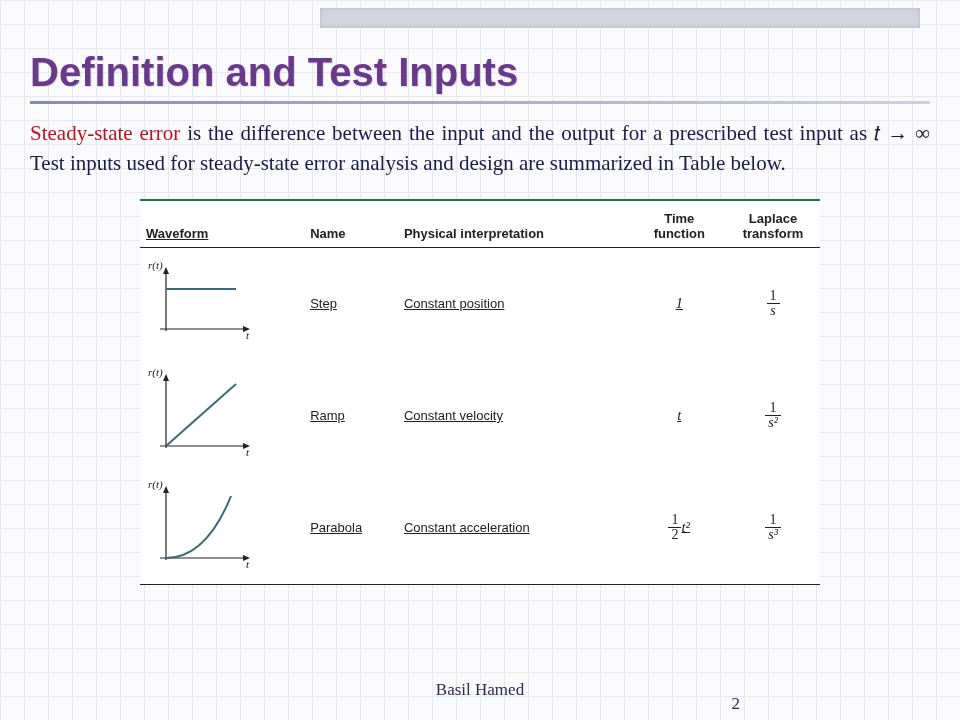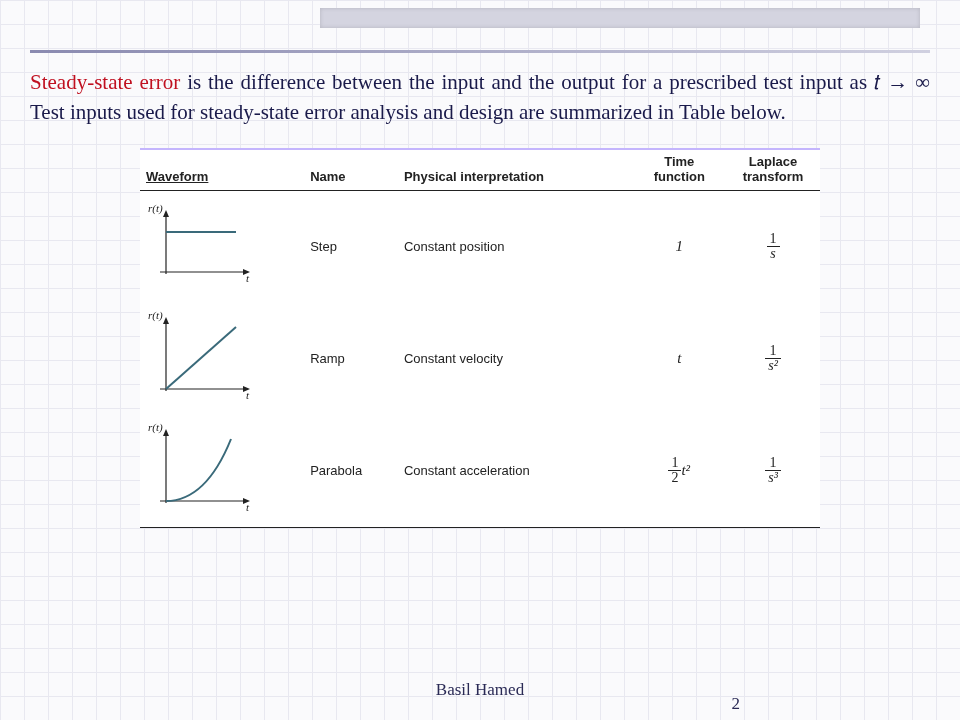--- a/index.html
+++ b/index.html
@@ -52,28 +52,29 @@
   table {
     width: 100%;
     border-collapse: collapse;
     font-family: Arial, Helvetica, sans-serif;
     font-size: 13px;
     color: #222;
   }
   thead th {
     font-weight: bold;
     text-align: left;
-    padding: 4px 6px 6px;
-    border-top: 2px solid #c4b5fd;
+    padding: 10px 6px 6px;
+    border-top: 2px solid #15803d;
     border-bottom: 1px solid #222;
     vertical-align: bottom;
   }
   tbody td {
     padding: 6px 6px;
     vertical-align: middle;
+    text-decoration: underline;
   }
   tbody tr:last-child td { border-bottom: 1px solid #222; }
   .wf-col { width: 140px; text-decoration: underline; }
   .nm-col { width: 80px; margin-left: 31px; }
   .int-col { width: 200px; }
   .tf-col  { width: 80px; text-align: center; }
   .lt-col  { width: 80px; text-align: center; margin-top: 36px; }
   .frac {
     display: inline-block;
     font-family: "Times New Roman", serif;
@@ -104,20 +105,21 @@
     text-align: center;
   }
   .pagenum { position: absolute; right: 220px; bottom: 6px; font-size: 17px; color:#2a2a55; }
 </style>
 </head>
 <body>
 
 <div class="topbar"></div>
 
 <div class="slide">
+  <div class="title">Definition and Test Inputs</div>
   <div class="rule"></div>
   <p class="body">
     <span class="red">Steady-state error</span><span> is the difference between the input and the output for a prescribed test input as 𝑡 → ∞ Test inputs used for steady-state error analysis and design are summarized in Table below.</span>
   </p>
 
   <div class="table-wrap">
     <table>
       <thead>
         <tr>
           <th class="wf-col">Waveform</th>

